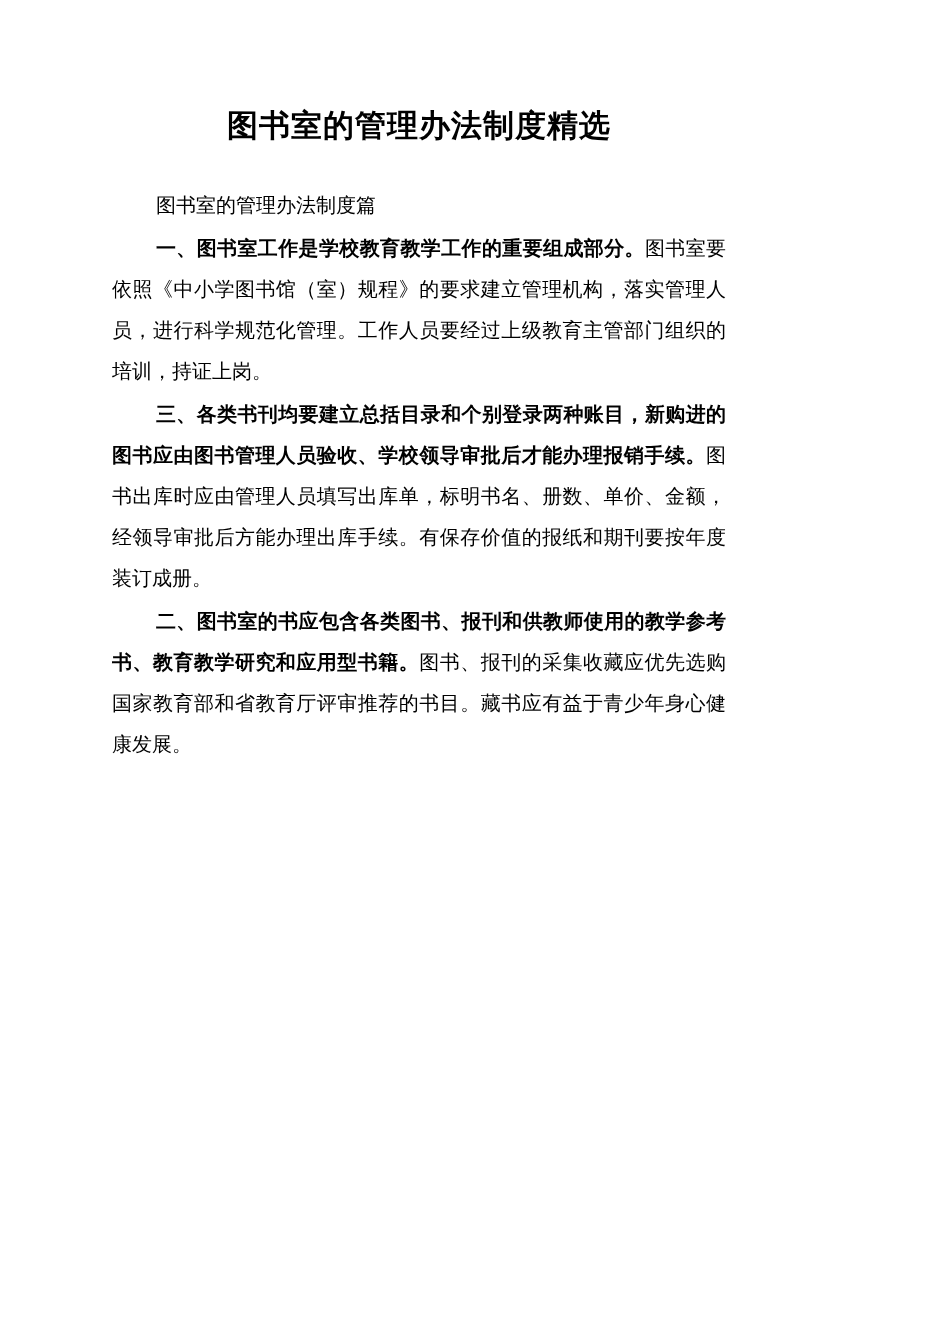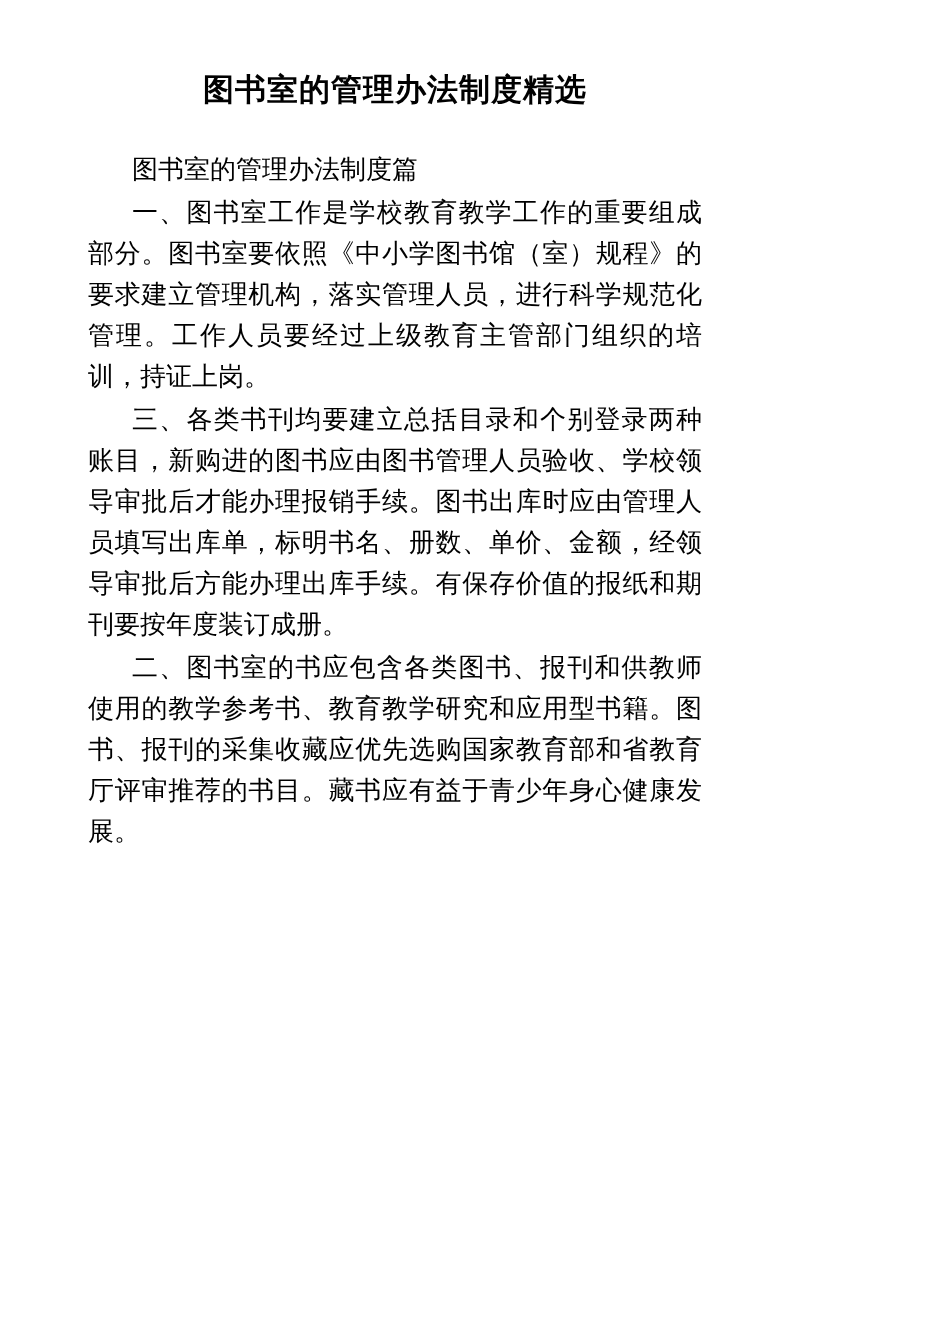--- a/index.html
+++ b/index.html
@@ -12,43 +12,44 @@
     height: 1344px;
     font-family: "DejaVu Serif", "Liberation Serif", serif;
     color: #000000;
     overflow: hidden;
   }
   .page {
     position: relative;
     width: 790px;
     height: 1344px;
     box-sizing: border-box;
-    padding: 68px 88px 60px 88px;
+    padding: 104px 88px 60px 88px;
     background: #ffffff;
+    margin-left: 24px;
   }
   .doc-title {
     text-align: center;
     font-size: 31px;
     font-weight: bold;
     letter-spacing: 1px;
     line-height: 1.4;
     margin: 0 0 38px 0;
   }
   .body-text {
-    font-size: 26px;
+    font-size: 20px;
     line-height: 41px;
     text-align: justify;
     text-justify: inter-ideograph;
   }
   .para {
     margin: 0 0 2px 0;
     text-indent: 44px;
   }
   .b {
-    font-weight: normal;
+    font-weight: bold;
   }
 </style>
 </head>
 <body>
 
 <div class="page">
 
   <h1 class="doc-title">图书室的管理办法制度精选</h1>
 
   <div class="body-text">

